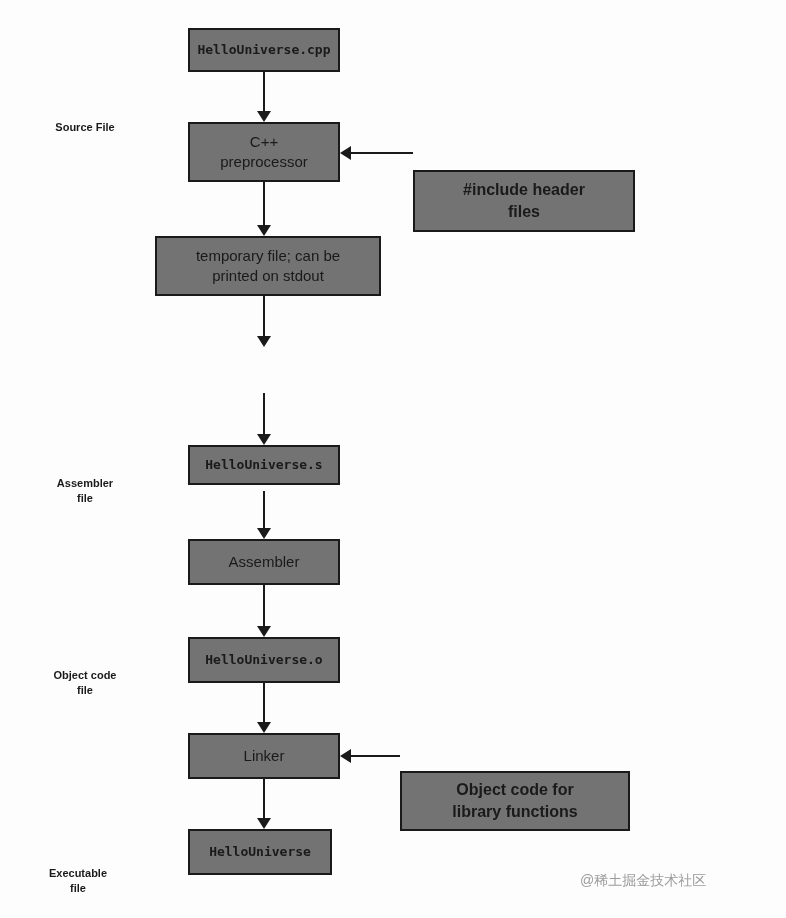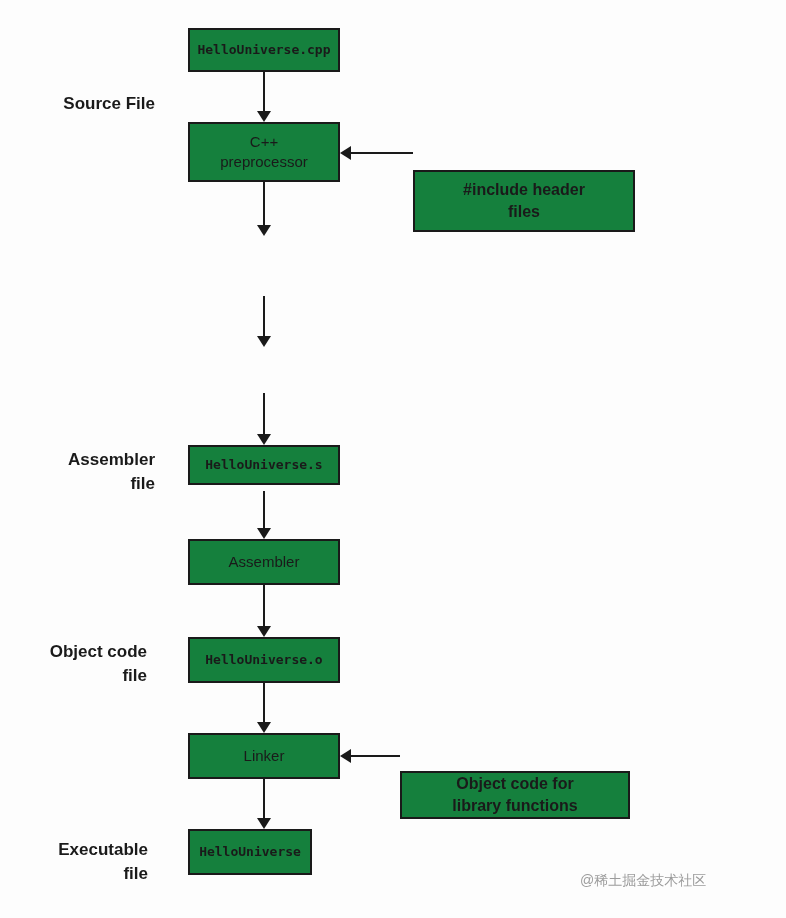--- a/index.html
+++ b/index.html
@@ -11,21 +11,21 @@
   .canvas {
     position: relative;
     width: 786px;
     height: 918px;
     background: #fdfdfd;
     overflow: hidden;
   }
   .box {
     position: absolute;
     border: 2px solid #1a1a1a;
-    background: #15803d;
+    background: #737373;
     display: flex;
     align-items: center;
     justify-content: center;
     text-align: center;
     white-space: pre-line;
     color: #1a1a1a;
     font-size: 15px;
     line-height: 1.35;
     box-sizing: border-box;
   }
@@ -35,25 +35,26 @@
     font-weight: bold;
   }
   .note {
     font-weight: bold;
     font-size: 16px;
     margin-top: 48px;
   }
   .side-label {
     position: absolute;
     font-weight: bold;
-    font-size: 17px;
+    font-size: 11px;
     color: #1a1a1a;
-    text-align: right;
+    text-align: center;
     white-space: pre-line;
     line-height: 1.4;
+    margin-top: 28px;
   }
   .arrow-v {
     position: absolute;
     width: 2px;
     background: #1a1a1a;
   }
   .arrow-v::after {
     content: "";
     position: absolute;
     left: 50%;
@@ -89,47 +90,49 @@
   }
 </style>
 </head>
 <body>
 
 <div class="canvas">
 
   <div class="side-label" style="left:15px; top:92px; width:140px;">Source File</div>
   <div class="side-label" style="left:15px; top:448px; width:140px;">Assembler
 file</div>
-  <div class="side-label" style="left:7px; top:640px; width:140px;">Object code
+  <div class="side-label" style="left:15px; top:640px; width:140px;">Object code
 file</div>
   <div class="side-label" style="left:8px; top:838px; width:140px;">Executable
 file</div>
 
   <div class="box mono" style="left:188px; top:28px; width:152px; height:44px;">HelloUniverse.cpp</div>
 
   <div class="box" style="left:188px; top:122px; width:152px; height:60px;">C++
 preprocessor</div>
 
   <div class="box note" style="left:413px; top:122px; width:222px; height:62px;">#include header
 files</div>
 
+  <div class="box" style="left:155px; top:236px; width:226px; height:60px;">temporary file; can be
+printed on stdout</div>
 
 
   <div class="box mono" style="left:188px; top:445px; width:152px; height:40px;">HelloUniverse.s</div>
 
   <div class="box" style="left:188px; top:539px; width:152px; height:46px;">Assembler</div>
 
   <div class="box mono" style="left:188px; top:637px; width:152px; height:46px;">HelloUniverse.o</div>
 
   <div class="box" style="left:188px; top:733px; width:152px; height:46px;">Linker</div>
 
-  <div class="box note" style="left:400px; top:723px; width:230px; height:48px;">Object code for
+  <div class="box note" style="left:400px; top:723px; width:230px; height:60px;">Object code for
 library functions</div>
 
-  <div class="box mono" style="left:188px; top:829px; width:124px; height:46px;">HelloUniverse</div>
+  <div class="box mono" style="left:188px; top:829px; width:144px; height:46px;">HelloUniverse</div>
 
   <div class="arrow-v" style="left:263px; top:72px; height:39px;"></div>
   <div class="arrow-v" style="left:263px; top:182px; height:43px;"></div>
   <div class="arrow-v" style="left:263px; top:296px; height:40px;"></div>
   <div class="arrow-v" style="left:263px; top:393px; height:41px;"></div>
   <div class="arrow-v" style="left:263px; top:491px; height:37px;"></div>
   <div class="arrow-v" style="left:263px; top:585px; height:41px;"></div>
   <div class="arrow-v" style="left:263px; top:683px; height:39px;"></div>
   <div class="arrow-v" style="left:263px; top:779px; height:39px;"></div>
 

